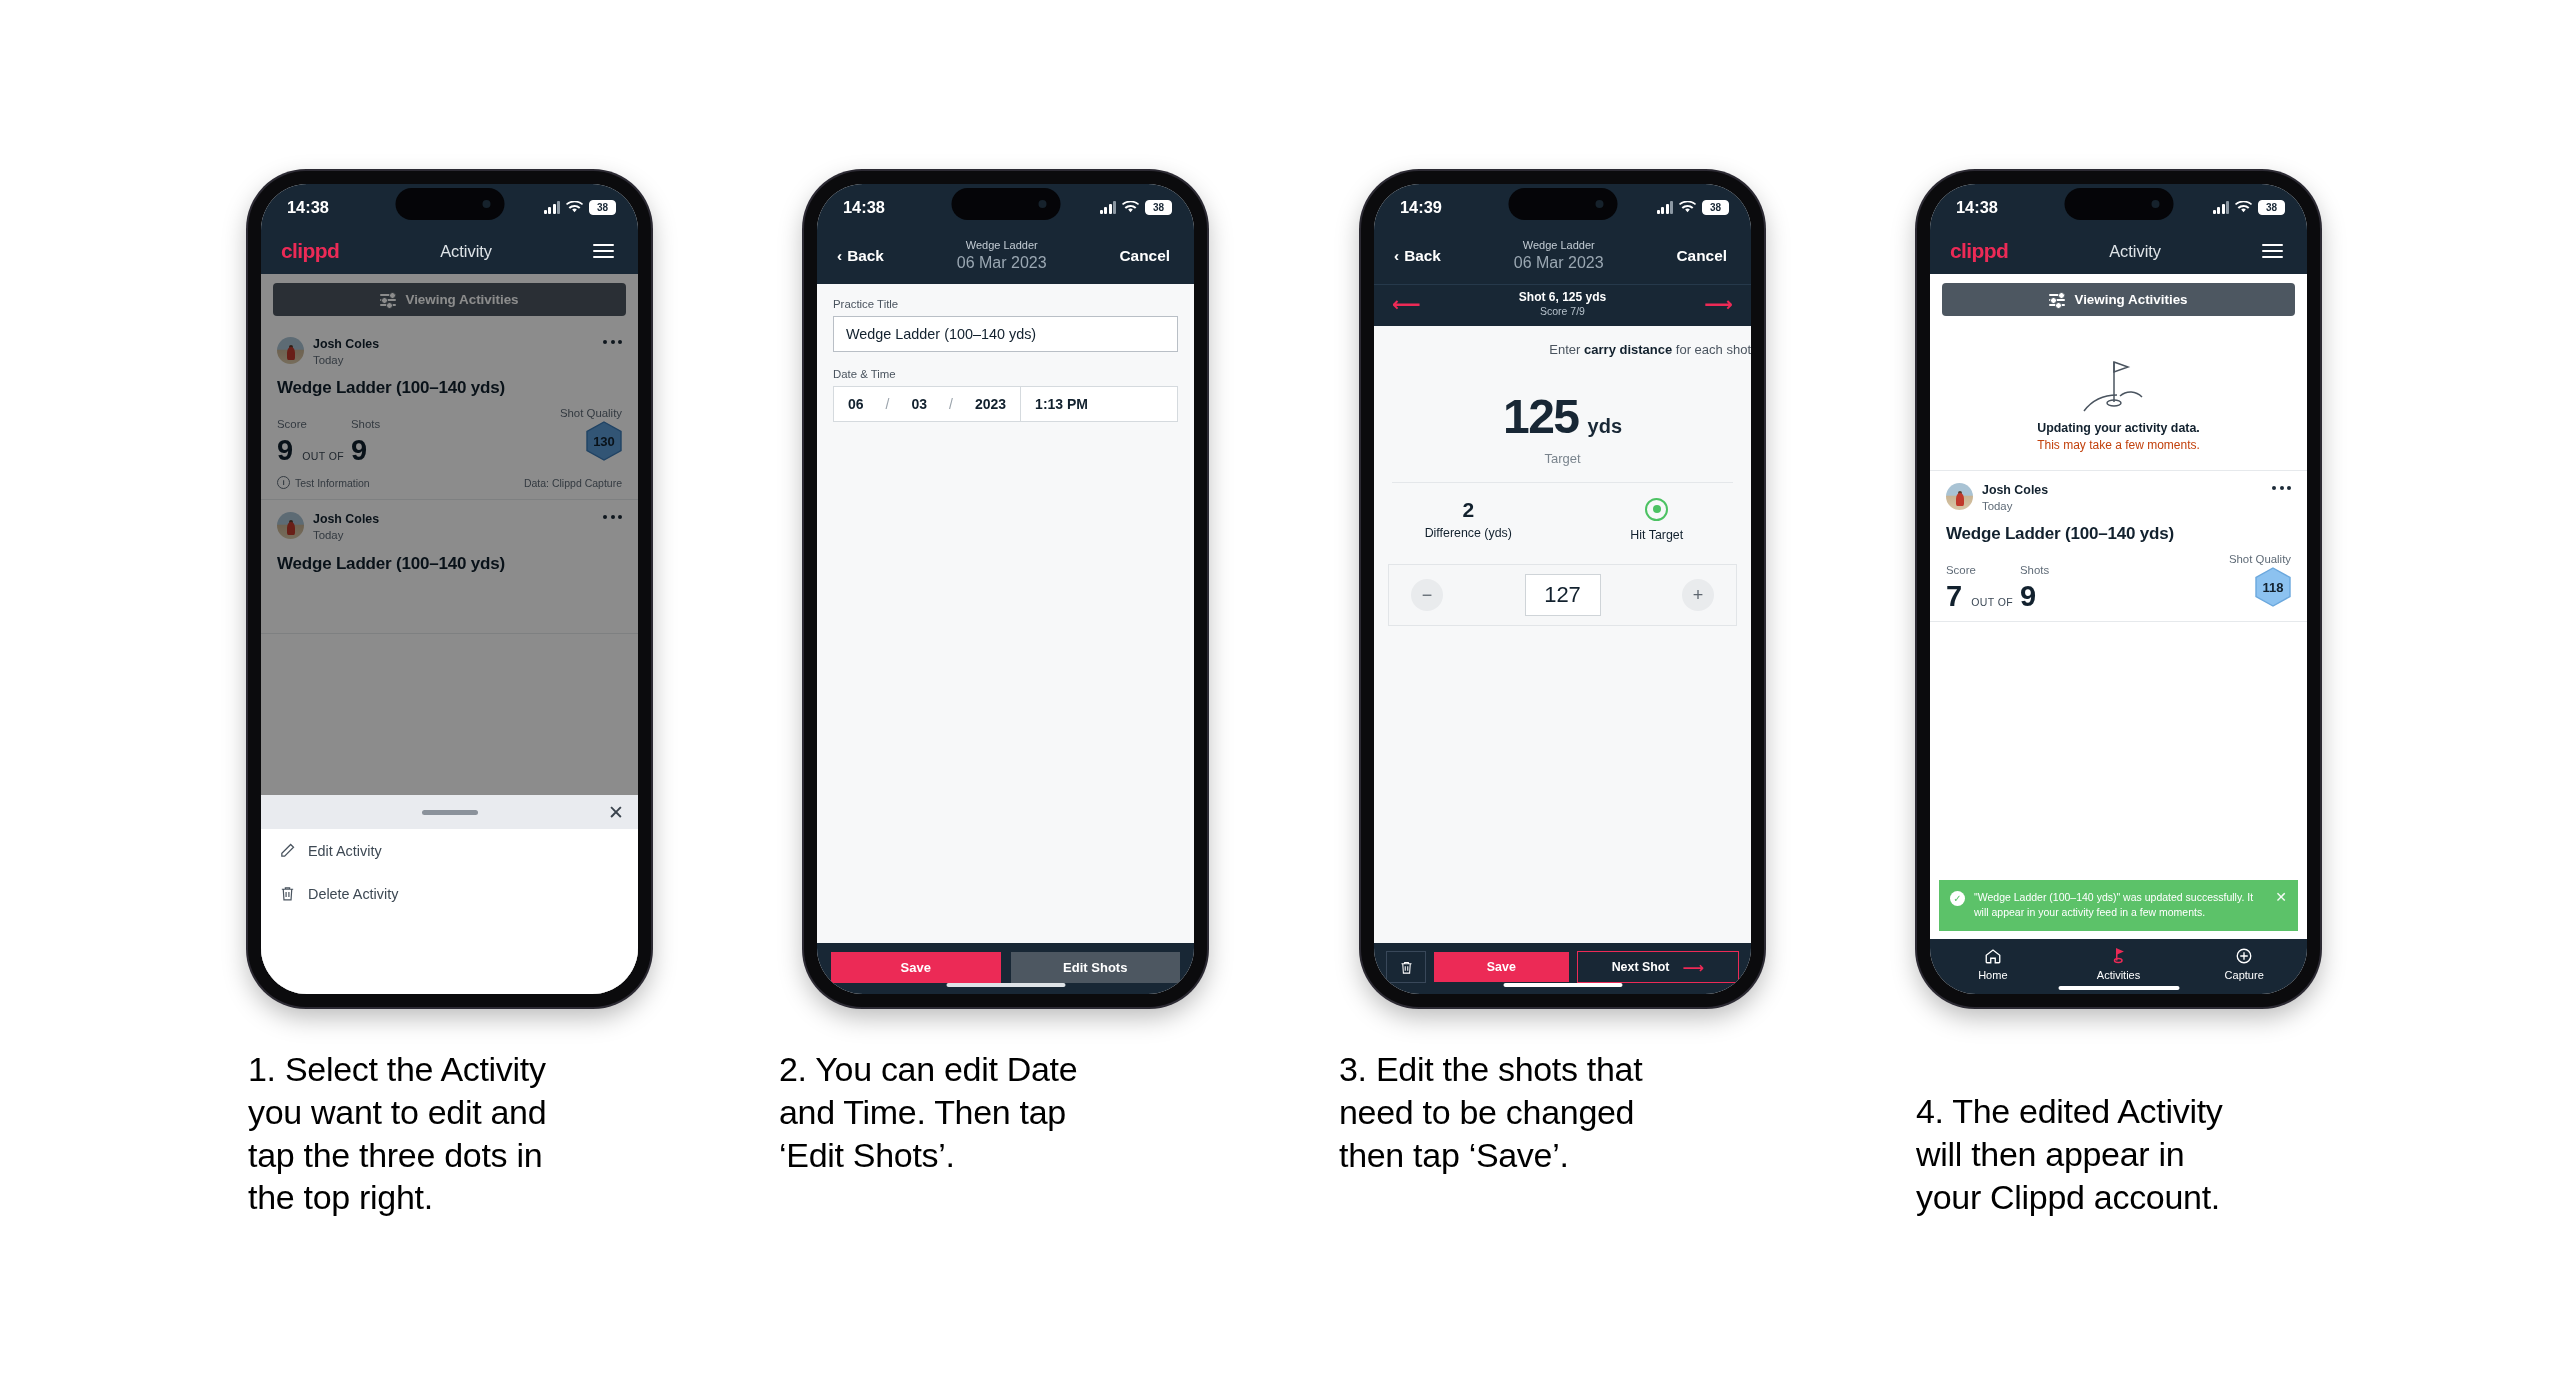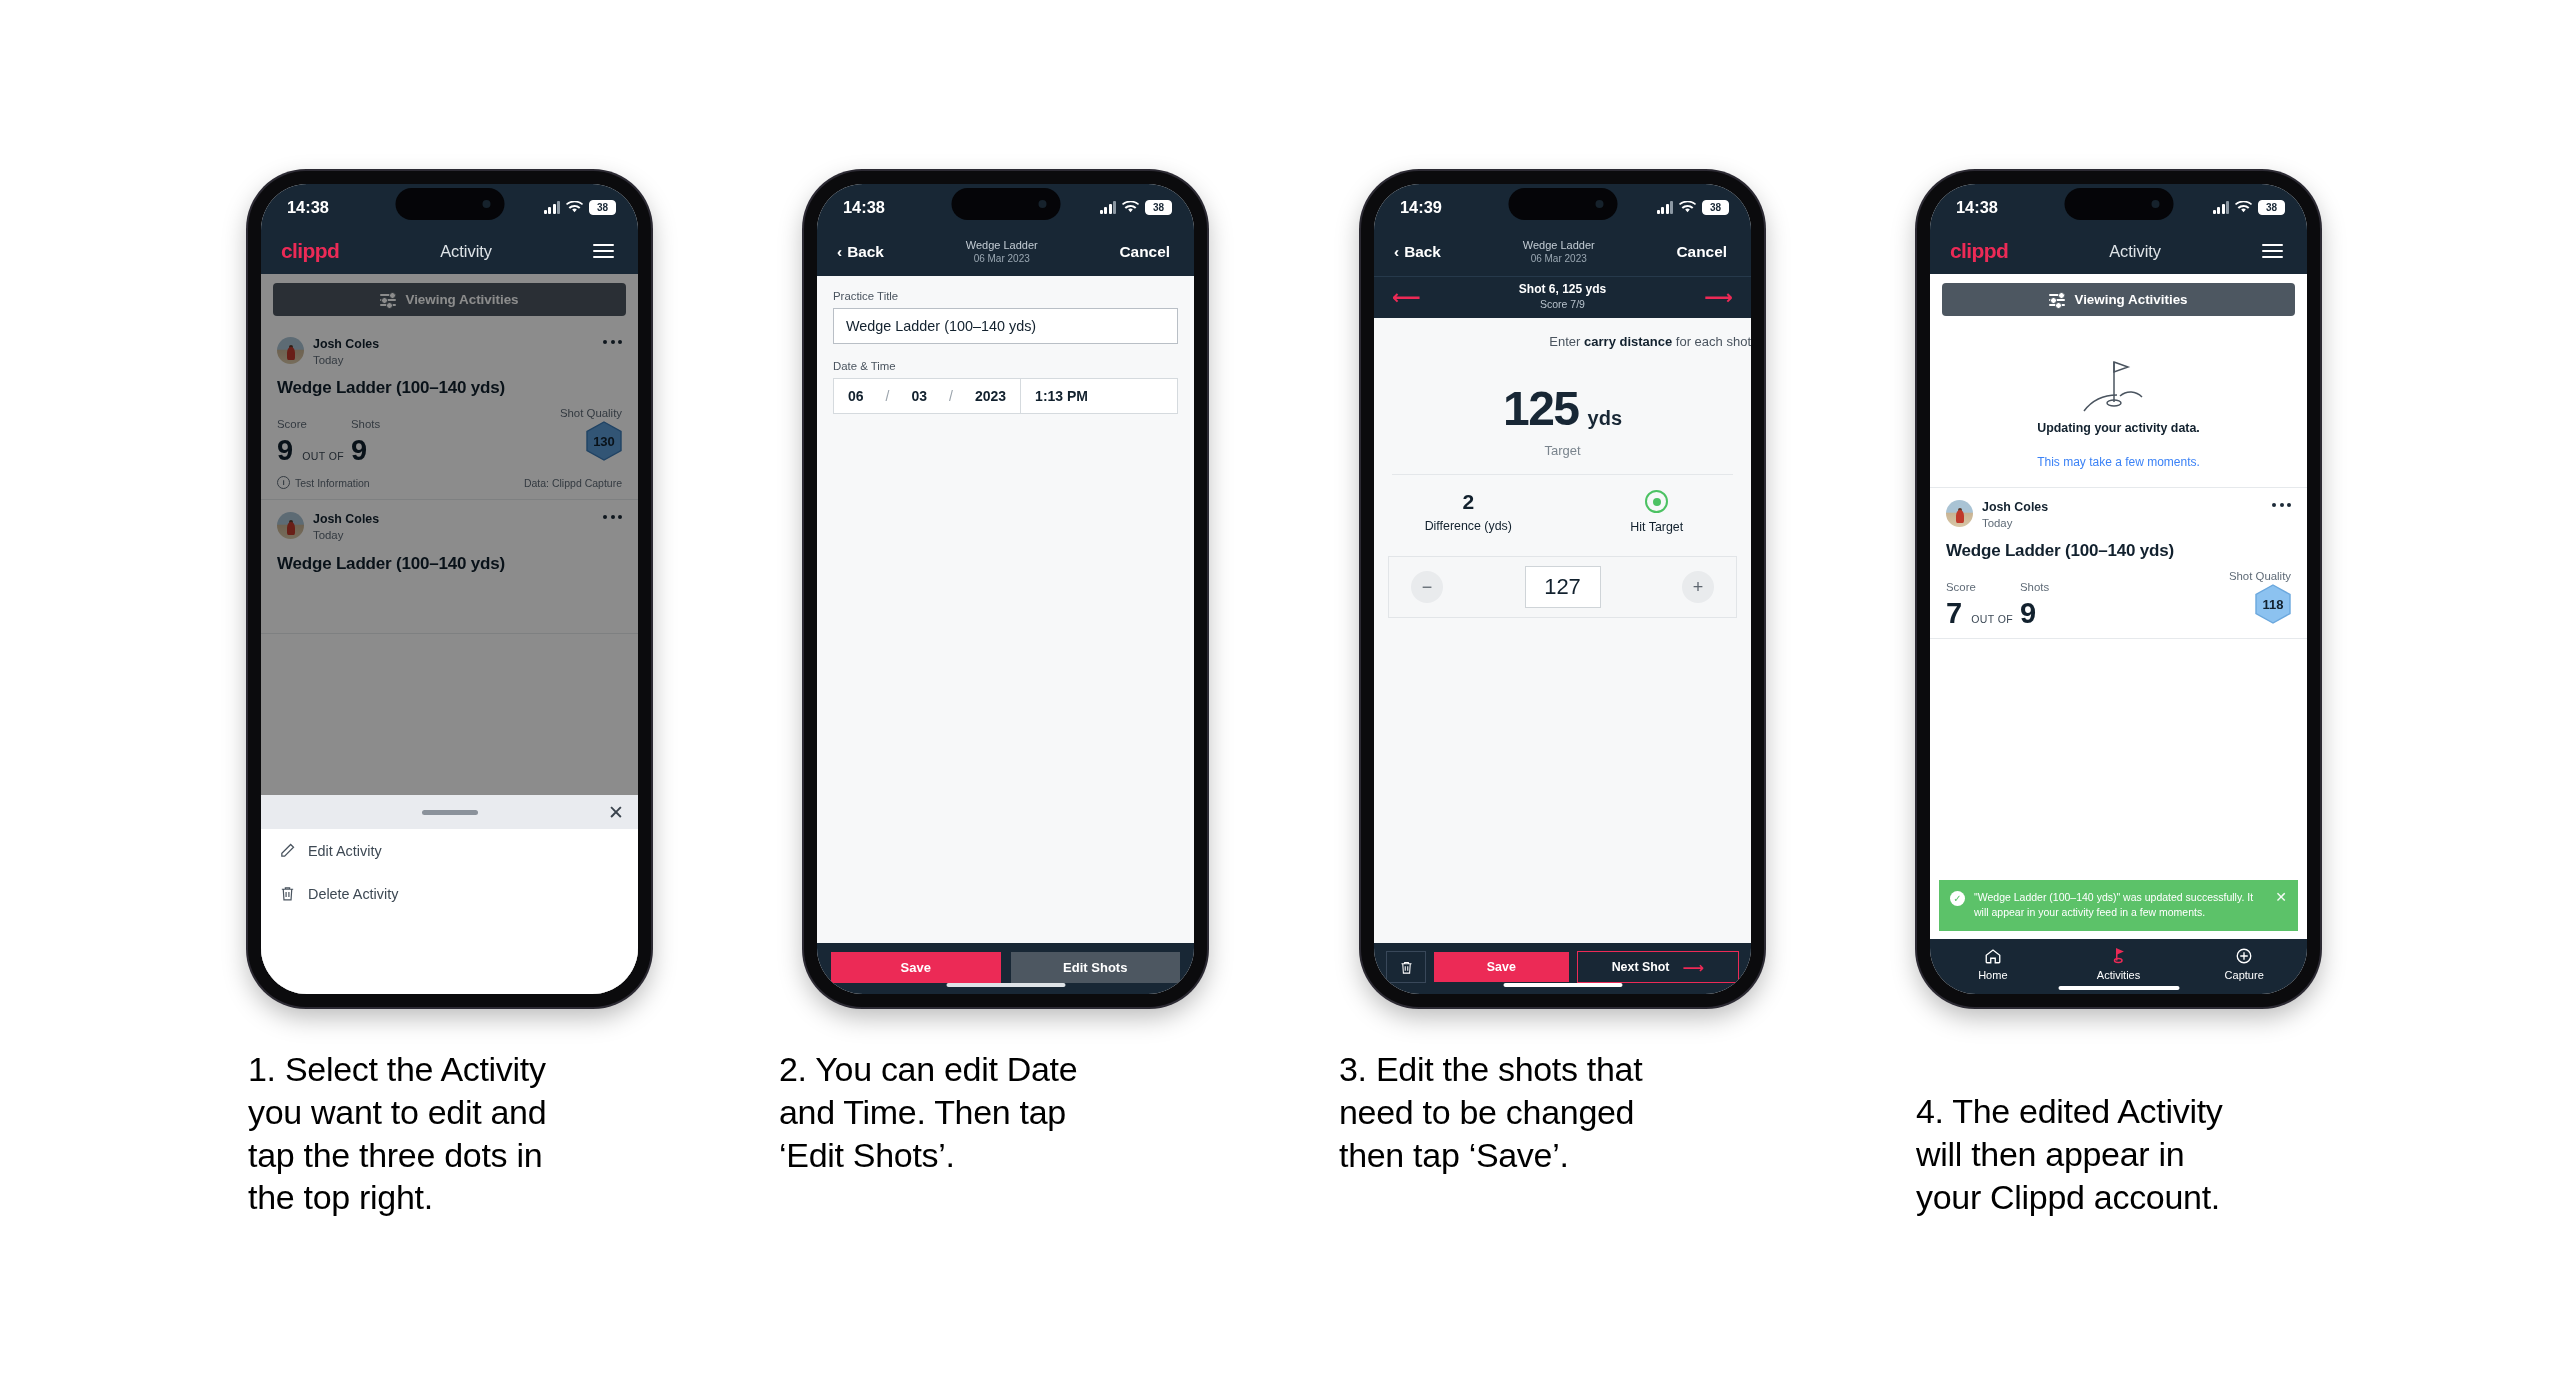--- a/index.html
+++ b/index.html
@@ -44,21 +44,21 @@
     flex:0 0 auto;background:#182735;color:#fff;display:flex;align-items:center;
     justify-content:space-between;padding:9px 24px 11px 20px;
   }
   .brand{font-size:21px;font-weight:bold;color:#ec2a56;letter-spacing:-0.6px;}
   .nav-title{font-size:16.4px;color:#dfe4e8;}
   .hamb{width:21px;height:15px;display:flex;flex-direction:column;justify-content:space-between;}
   .hamb i{display:block;height:2.4px;background:#fff;border-radius:2px;}
   .nav-back{font-size:15.4px;display:flex;align-items:center;gap:5px;font-weight:bold;}
   .nav-center{text-align:center;line-height:1.25;}
   .nav-center .t1{font-size:11px;color:#c3ccd4;}
-  .nav-center .t2{font-size:10px;color:#9aa7b2;}
+  .nav-center .t2{font-size:16px;color:#9aa7b2;}
   .nav-cancel{font-size:15.4px;font-weight:bold;}
 
   .shotbar{
     background:#182735;border-top:1px solid #26394b;color:#fff;
     display:flex;align-items:center;justify-content:space-between;padding:5px 18px 7px;
   }
   .shotbar .mid{text-align:center;line-height:1.3;}
   .shotbar .mid .a{font-size:12px;font-weight:bold;}
   .shotbar .mid .b{font-size:10.5px;color:#b7c2cc;}
   .arrow{color:#ec2a56;font-size:20px;font-weight:bold;line-height:1;}
@@ -160,21 +160,21 @@
   .footbar3{flex:0 0 auto;background:#182735;display:flex;gap:8px;padding:8px 12px 11px;align-items:center;}
   .trash{width:38px;height:30px;border:1px solid #39485a;display:flex;align-items:center;justify-content:center;}
   .btn3{height:30px;display:flex;align-items:center;justify-content:center;font-size:12.4px;font-weight:bold;color:#fff;}
   .btn3.pink{background:#ec2a56;flex:1.05;}
   .btn3.outline{border:1px solid #ec2a56;flex:1.25;gap:13px;background:transparent;}
 
   
   .empty{padding:26px 0 18px;text-align:center;border-bottom:1px solid #e6e9ec;background:#fff;}
   .flagwrap{height:70px;display:flex;align-items:center;justify-content:center;}
   .e1{font-size:12.4px;font-weight:bold;color:#12212e;}
-  .e2{font-size:12px;color:#3b82f6;margin-top:20px;}
+  .e2{font-size:12px;color:#c2410c;margin-top:3px;}
   .toast{position:absolute;left:9px;right:9px;bottom:8px;background:#5cc269;color:#fff;
     padding:10px 11px;display:flex;gap:9px;align-items:flex-start;}
   .toast .chk{width:15px;height:15px;border-radius:50%;background:#fff;color:#5cc269;
     display:flex;align-items:center;justify-content:center;font-size:10px;font-weight:bold;flex:0 0 15px;margin-top:1px;}
   .toast .msg{font-size:10.5px;line-height:1.5;flex:1;}
   .toast .x{font-size:14px;line-height:1;opacity:.95;}
   .tabbar{flex:0 0 auto;background:#182735;display:flex;padding:7px 0 13px;position:relative;}
   .tab{flex:1;text-align:center;color:#fff;}
   .tab .ti{height:20px;display:flex;align-items:center;justify-content:center;}
   .tab .tl{font-size:11px;margin-top:3px;}

